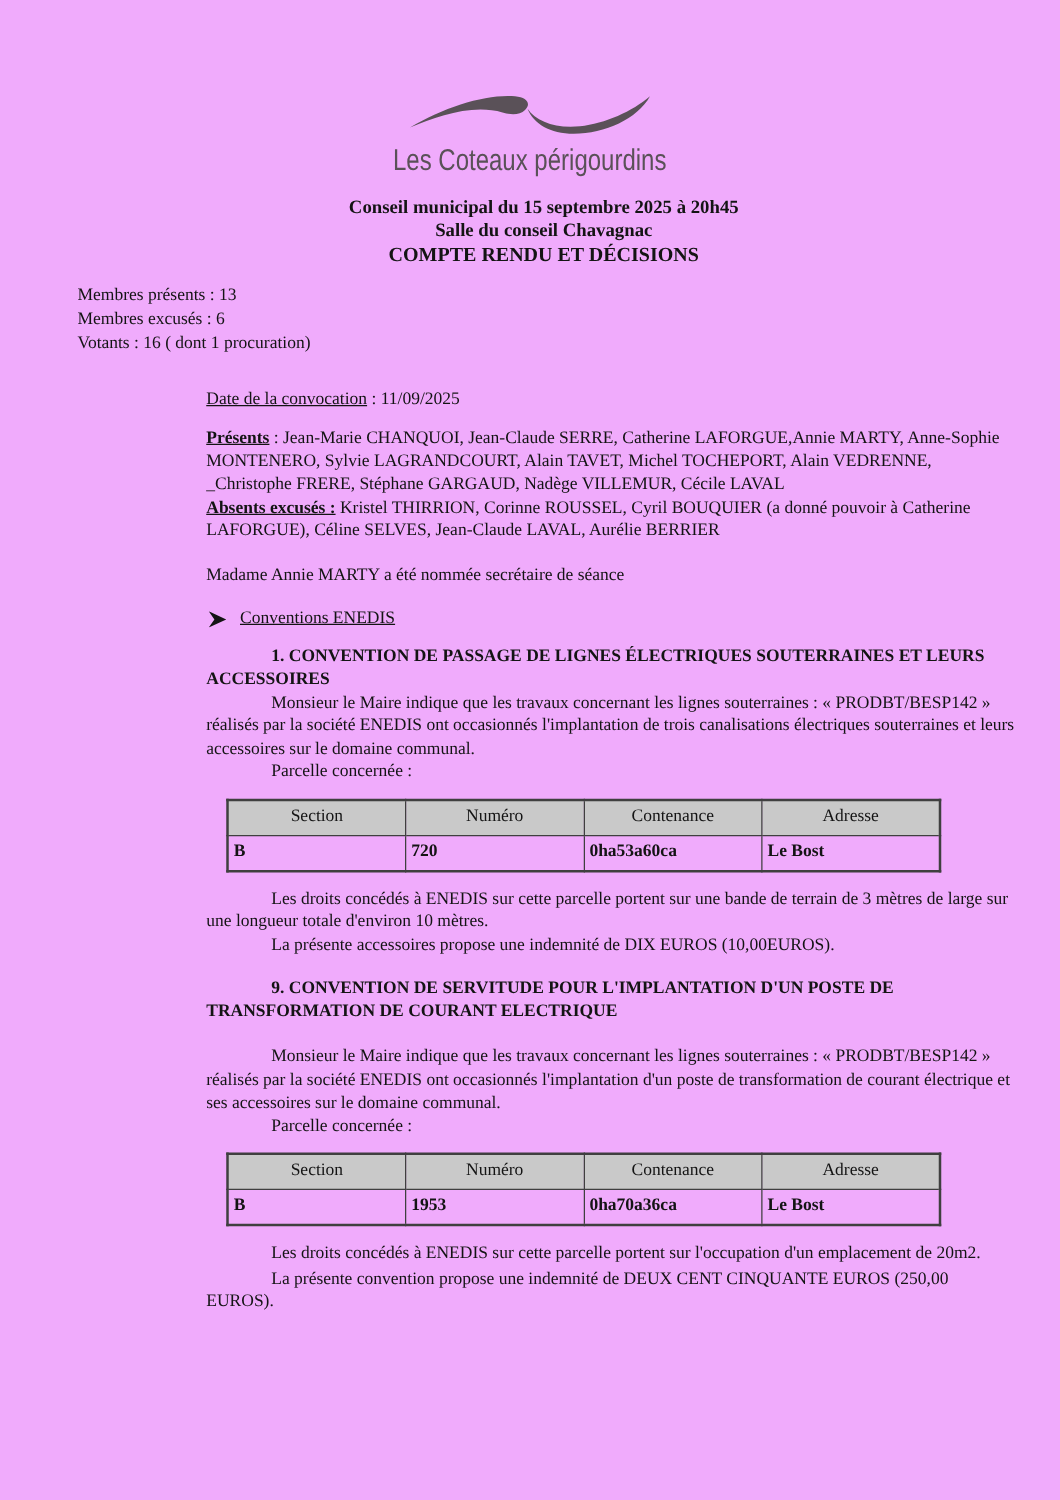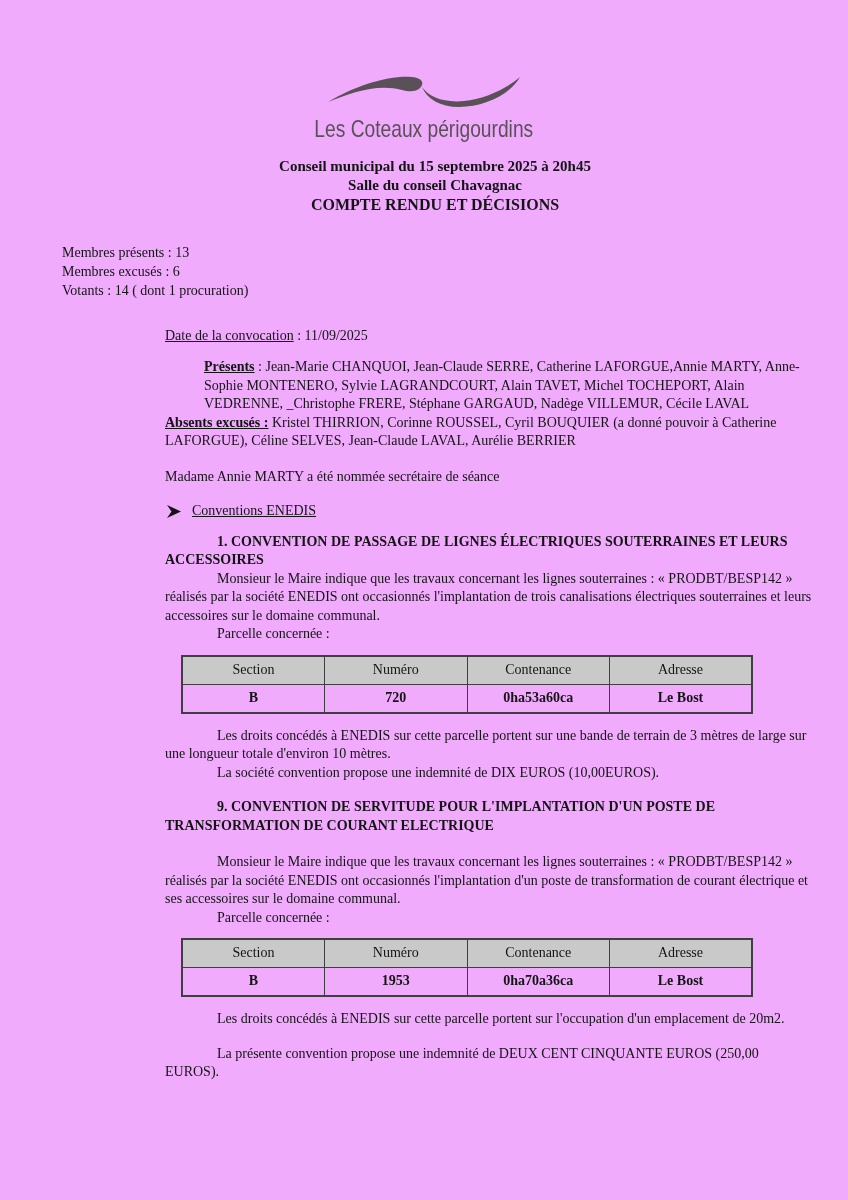--- a/index.html
+++ b/index.html
@@ -19,51 +19,50 @@
     display:inline-block;
     font-family:"Liberation Sans","DejaVu Sans",sans-serif;
     font-size:24px;line-height:26px;color:#5a5158;
     transform:scaleX(0.8);
     white-space:nowrap;
   }
   
   .doc-header{margin-top:14px;text-align:center;font-weight:bold;font-size:15px;line-height:19px;}
   .doc-header .doc-type{font-size:16px;}
   
-  .members{margin:29px 0 0 40px;line-height:19px;}
+  .members{margin:13px 0 0 40px;line-height:19px;}
   
   .content{margin-left:143px;width:673px;}
   .convocation{margin-top:27px;font-weight:normal;}
   .u{text-decoration:underline;}
   .label-bu{font-weight:bold;text-decoration:underline;}
-  .attendance{margin-top:13px;margin-left:39px;}
+  .attendance{margin-top:13px;}
   .secretary{margin-top:17px;}
   .agenda{margin-top:16px;padding-left:24px;display:flex;align-items:center;gap:11px;}
   .agenda .agenda-title{text-decoration:underline;}
   .arrow-icon{flex:0 0 auto;}
   .sec-title{margin-top:12px;font-weight:bold;text-indent:52px;}
   .indent{text-indent:52px;}
   .gap-intro{margin-top:18px;}
   table.parcel{
     border-collapse:collapse;
     margin:11px 0 0 38px;
     width:572px;
     table-layout:fixed;
-    text-align:center;
   }
   table.parcel th,table.parcel td{
     border:1px solid #3f3f3f;
     height:27px;padding:0 4px;
     font-size:14px;
   }
   table.parcel{border:2px solid #3f3f3f;}
   table.parcel th{background:#c9c9c9;font-weight:normal;}
   table.parcel td{font-weight:bold;}
   .after-table{margin-top:13px;}
-  .mt-sm{margin-top:16px;}
+  .mt-sm{margin-top:2px;}
   .mt-lg{margin-top:16px;}
 </style>
 </head>
 <body>
 
 <div class="page">
 
   <div class="logo-block">
     <svg class="logo-swoosh" width="212" height="48" viewBox="0 0 212 48" xmlns="http://www.w3.org/2000/svg">
       <path d="M10,36 C38,19 72,9 94,11 C104,12 107,17 102,22 C98,26 91,26 84,24 C60,17 32,27 10,36 Z" fill="#5a5158"></path>
@@ -74,21 +73,21 @@
 
   <div class="doc-header">
     <p>Conseil municipal du 15 septembre 2025 à 20h45</p>
     <p>Salle du conseil Chavagnac</p>
     <p class="doc-type">COMPTE RENDU ET DÉCISIONS</p>
   </div>
 
   <div class="members">
     <p>Membres présents : 13</p>
     <p>Membres excusés : 6</p>
-    <p>Votants : 14 ( dont 1 procuration)</p>
+    <p>Votants : 16 ( dont 1 procuration)</p>
   </div>
 
   <div class="content">
 
     <p class="convocation"><span class="u">Date de la convocation</span><span> : </span><span>11/09/2025</span></p>
 
     <p class="attendance"><span class="label-bu">Présents</span><span> : Jean-Marie CHANQUOI, Jean-Claude SERRE, Catherine LAFORGUE,Annie MARTY, Anne-Sophie MONTENERO, Sylvie LAGRANDCOURT, Alain TAVET,  Michel TOCHEPORT, Alain VEDRENNE, _Christophe FRERE,  Stéphane GARGAUD, Nadège VILLEMUR, Cécile LAVAL</span></p>
 
     <p><span class="label-bu">Absents excusés :</span><span>  Kristel THIRRION, Corinne ROUSSEL, Cyril BOUQUIER (a donné pouvoir à Catherine LAFORGUE),  Céline SELVES, Jean-Claude LAVAL,  Aurélie BERRIER</span></p>
 
@@ -118,21 +117,21 @@
         <tr>
           <td>B</td>
           <td>720</td>
           <td>0ha53a60ca</td>
           <td>Le Bost</td>
         </tr>
       </tbody>
     </table>
 
     <p class="indent after-table">Les droits concédés à ENEDIS sur cette parcelle portent sur une bande de terrain de 3 mètres de large sur une longueur totale d'environ 10 mètres.</p>
-    <p class="indent">La société convention propose une indemnité de DIX EUROS (10,00EUROS).</p>
+    <p class="indent">La présente accessoires propose une indemnité de DIX EUROS (10,00EUROS).</p>
 
     <p class="sec-title mt-lg">9. CONVENTION DE SERVITUDE POUR L'IMPLANTATION D'UN POSTE DE TRANSFORMATION DE COURANT ELECTRIQUE</p>
     <p class="indent gap-intro">Monsieur le Maire indique que les travaux concernant les lignes souterraines : « PRODBT/BESP142 » réalisés  par la société ENEDIS ont occasionnés l'implantation d'un poste de transformation de courant électrique et ses accessoires sur le domaine communal.</p>
     <p class="indent">Parcelle concernée :</p>
 
     <table class="parcel">
       <thead>
         <tr>
           <th>Section</th>
           <th>Numéro</th>

